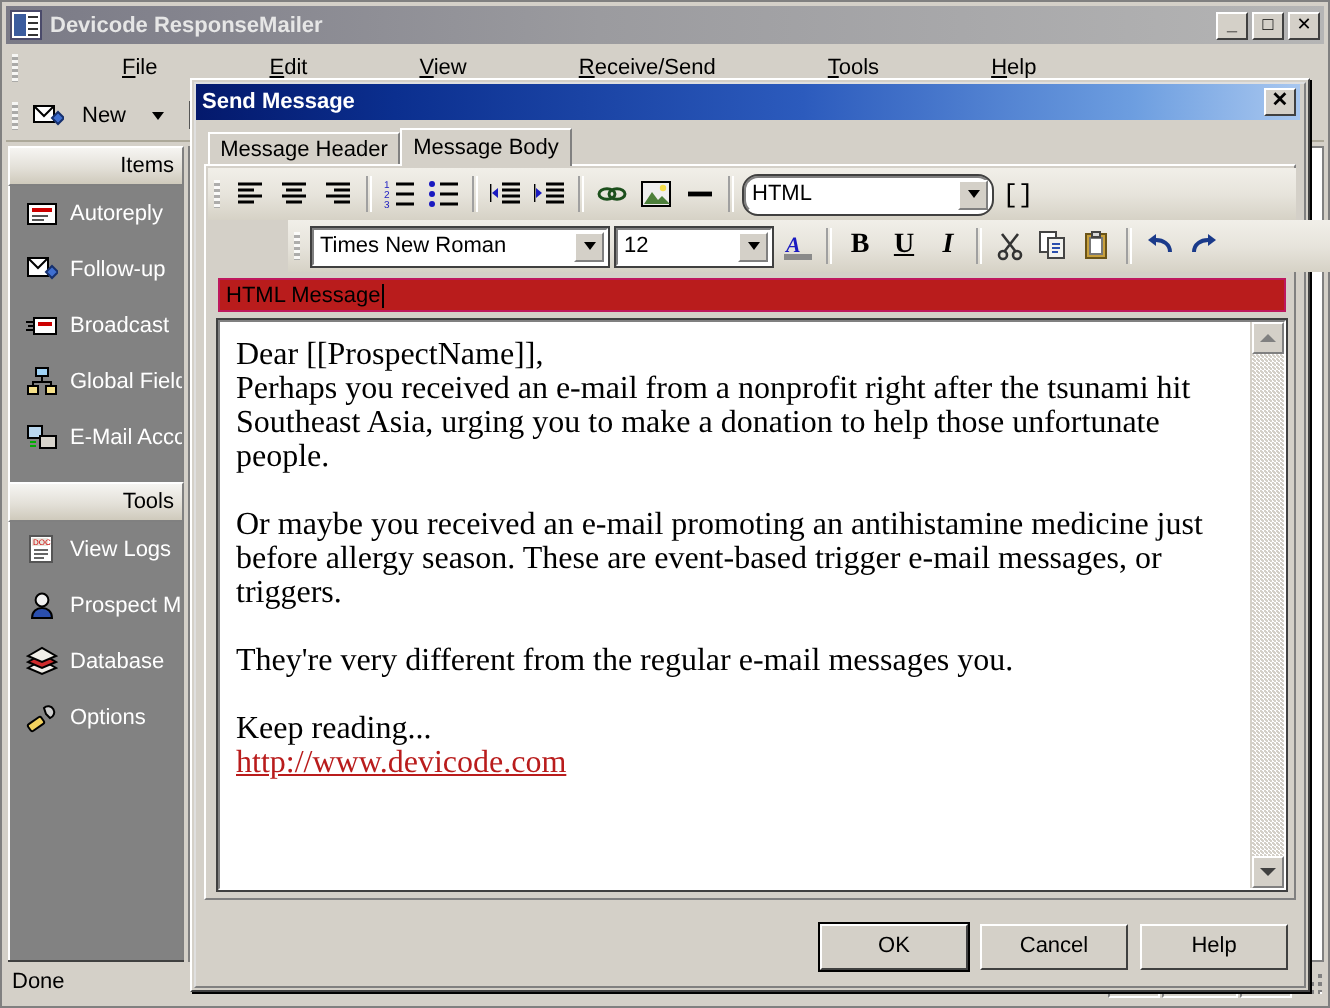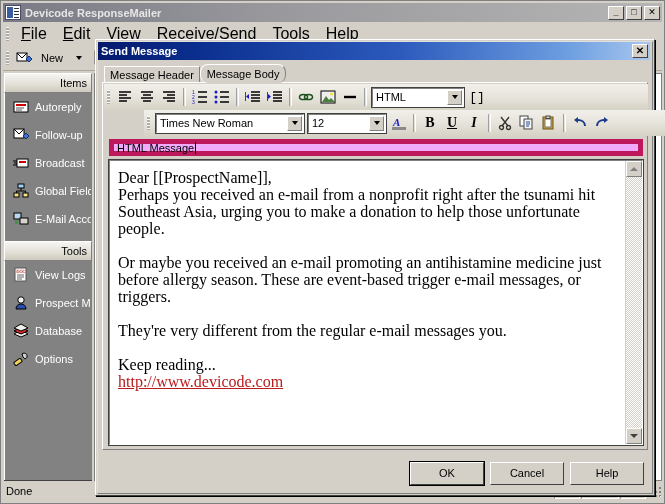--- a/index.html
+++ b/index.html
@@ -94,22 +94,23 @@
   }
   .gripper {
     width: 3px; height: 14px; margin: 0 4px 0 3px;
     background-image: linear-gradient(#ffffff 50%, #a0a0a0 50%);
     background-size: 3px 3px;
     opacity: .8;
     flex: 0 0 auto;
   }
   .menu-item {
     padding: 2px 8px;
-    font-size: 16px; color: #000;
+    font-size: 11px; color: #000;
     white-space: nowrap;
+    margin-left: 40px;
   }
   .menu-item u { text-decoration: underline; }
 
   
   #app-toolbar {
     position: absolute; left: 2px; top: 44px;
     width: 659px; height: 26px;
     background: #d4d0c8;
     display: flex; align-items: center;
     box-sizing: border-box;
@@ -346,42 +347,42 @@
     border-bottom: 1px solid #808080;
     box-sizing: border-box;
     display: flex; align-items: center; justify-content: center;
   }
   .combo .cbtn i {
     width: 0; height: 0;
     border-left: 3px solid transparent;
     border-right: 3px solid transparent;
     border-top: 4px solid #000;
   }
-  #combo-format { width: 92px; }
+  #combo-format { width: 124px; border-radius: 7px; }
   #combo-font { width: 148px; }
   #combo-size { width: 78px; }
   .bracket-btn {
     width: 22px; height: 21px;
     display: flex; align-items: center; justify-content: center;
     font-size: 13px; color: #000;
     font-family: "Liberation Mono", monospace;
     flex: 0 0 auto;
   }
   .styled-letter {
     font-family: "Liberation Serif", serif;
     font-size: 14px; font-weight: bold; color: #000;
     line-height: 1;
   }
 
   
   #html-message-field {
     position: absolute; left: 6px; top: 56px;
     width: 534px; height: 17px;
-    background: #f0abfc;
-    border: 5px solid #be185d;
+    background: #b91c1c;
+    border: 1px solid #be185d;
     box-sizing: border-box;
     display: flex; align-items: center;
     padding-left: 3px;
     font-size: 11px; color: #000;
   }
   #html-message-field .caret {
     display: inline-block;
     width: 1px; height: 12px;
     background: #000;
     margin-left: 1px;
@@ -648,21 +649,21 @@
 <div id="dialog">
   <div id="dialog-inner"></div>
 
   <div id="dlg-titlebar">
     <div class="dlg-title-text">Send Message</div>
     <div id="dlg-close">✕</div>
   </div>
 
   <div id="tabstrip">
     <div class="tab" style="left:0; width:96px;">Message Header</div>
-    <div class="tab active" style="left:96px; width:86px;border-radius:8px;">Message Body</div>
+    <div class="tab active" style="left:96px; width:86px;">Message Body</div>
   </div>
 
   <div id="tabpage">
 
     <div class="etoolbar" id="etoolbar1">
       <div class="gripper"></div>
       <div class="tbtn">
         <span class="ico">
           <svg width="16" height="16" viewBox="0 0 16 16">
               <g stroke="#000" stroke-width="1.6">

